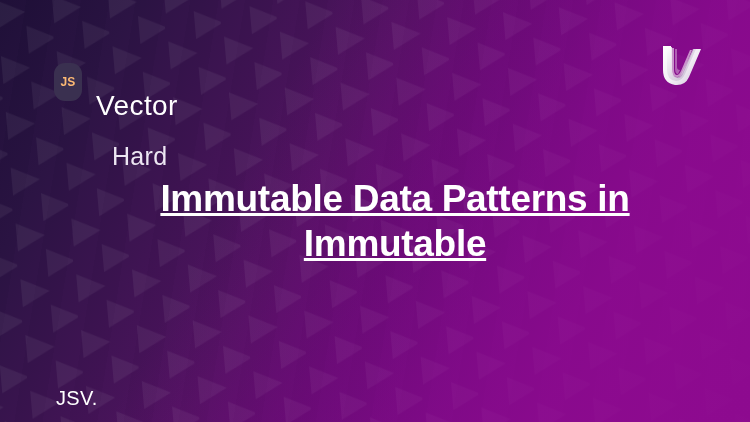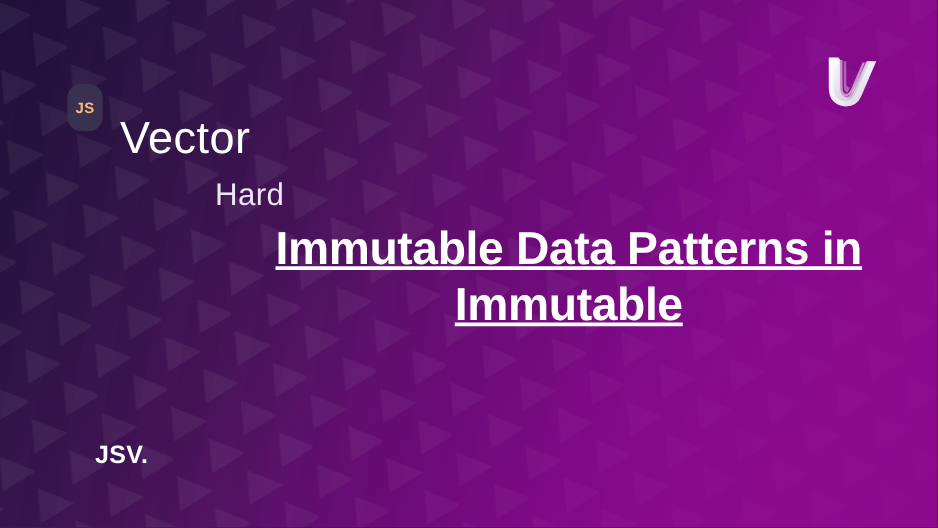--- a/index.html
+++ b/index.html
@@ -71,42 +71,42 @@
   .js-badge {
     width:28px; height:38px;
     border-radius:11px;
     background:#3a3050;
     display:flex; align-items:center; justify-content:center;
     font-size:12px; font-weight:bold; color:#fdba74;
     letter-spacing:0.2px;
     line-height:1;
   }
   .brand-name {
-    font-size:36px;
+    font-size:28px;
     font-weight:300;
     color:#ffffff;
     letter-spacing:0.4px;
     line-height:1;
     margin-top:48px;
   }
 
   
   .vmark {
     position:absolute; right:42px; top:36px;
     width:56px; height:58px;
     z-index:5;
   }
   .vmark svg { display:block; width:100%; height:100%; }
 
   
   .content {
     position:absolute;
     left:0; right:0; top:0; bottom:0;
     display:flex; flex-direction:column;
-    align-items:flex-end; justify-content:center;
+    align-items:center; justify-content:center;
     z-index:5;
     padding-bottom:14px;
     padding-left:40px;
   }
   .inner { width:590px; }
 
   .difficulty {
     font-size:25px;
     font-weight:300;
     color:#ece6f2;
@@ -120,24 +120,24 @@
     font-weight:bold;
     color:#ffffff;
     text-align:center;
     line-height:1.20;
     letter-spacing:-0.3px;
     text-decoration:underline;
   }
 
   
   .footer-mark {
-    position:absolute; left:56px; bottom:48px;
-    font-size:20px; font-weight:bold;
+    position:absolute; left:56px; bottom:14px;
+    font-size:20px; font-weight:normal;
     color:#ffffff; letter-spacing:0.3px;
-    z-index:5; line-height:1;margin-left:20px;
+    z-index:5; line-height:1;
   }
 </style>
 </head>
 <body>
 
 <div class="card">
 
   <div class="pattern">
     <svg viewBox="0 0 750 422" preserveAspectRatio="none" xmlns="http://www.w3.org/2000/svg">
       <defs>

